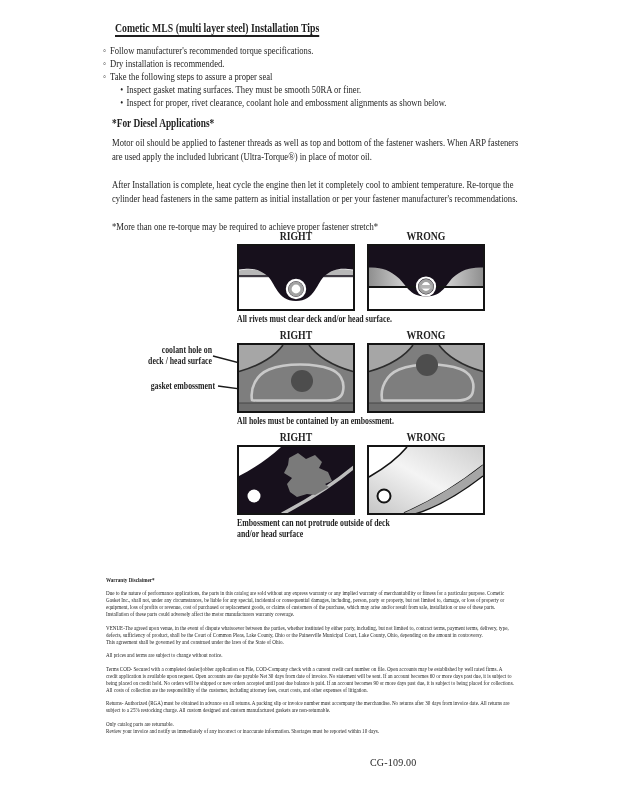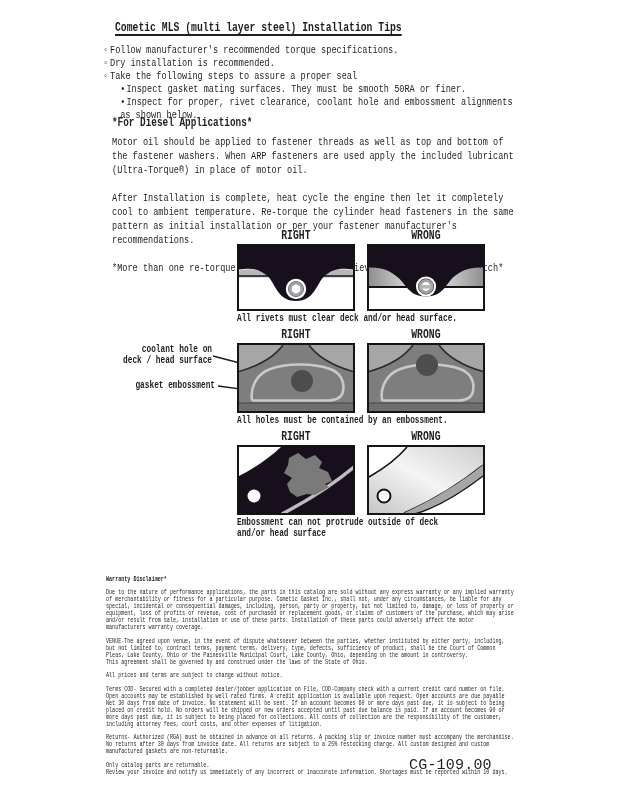--- a/index.html
+++ b/index.html
@@ -1,18 +1,18 @@
 <!DOCTYPE html>
 <html><head>
 <meta charset="utf-8">
 <style>
   html,body{margin:0;padding:0;background:#ffffff;}
   .page{
     position:relative;width:618px;height:800px;background:#ffffff;
-    font-family:Liberation Mono, monospace;color:#1f1f1f;
+    font-family:Liberation Serif, serif;color:#1f1f1f;
     overflow:hidden;
   }
   .cx{transform:scaleX(0.78);transform-origin:0 0;}
   .cxr{transform:scaleX(0.78);transform-origin:100% 0;}
   .abs{position:absolute;}
 
   .doc-title{
     left:115px;top:21px;width:400px;
     font-size:12.5px;font-weight:bold;
     text-decoration:underline;text-underline-offset:3px;text-decoration-thickness:1.5px;
@@ -38,21 +38,21 @@
     font-size:10px;font-weight:bold;line-height:11px;width:380px;
     white-space:pre-line;
   }
   .annot{
     font-size:10px;font-weight:bold;line-height:11px;text-align:right;width:167px;
     white-space:pre-line;
   }
   .legal{left:106px;top:576px;width:523px;font-size:6.5px;line-height:7px;}
   .legal-heading{font-weight:bold;margin:0 0 6px 0;}
   .legal p{margin:0 0 6.5px 0;white-space:pre-line;}
-  .doc-code{left:409px;top:757px;font-size:15px;letter-spacing:0.2px;}
+  .doc-code{left:370px;top:757px;font-size:10px;letter-spacing:0.2px;}
 </style>
 </head>
 <body>
 
 <div class="page">
 
   <div class="abs doc-title cx">Cometic MLS (multi layer steel) Installation Tips</div>
 
   <div class="abs tips cx">
     <div class="tip">Follow manufacturer's recommended torque specifications.</div>

